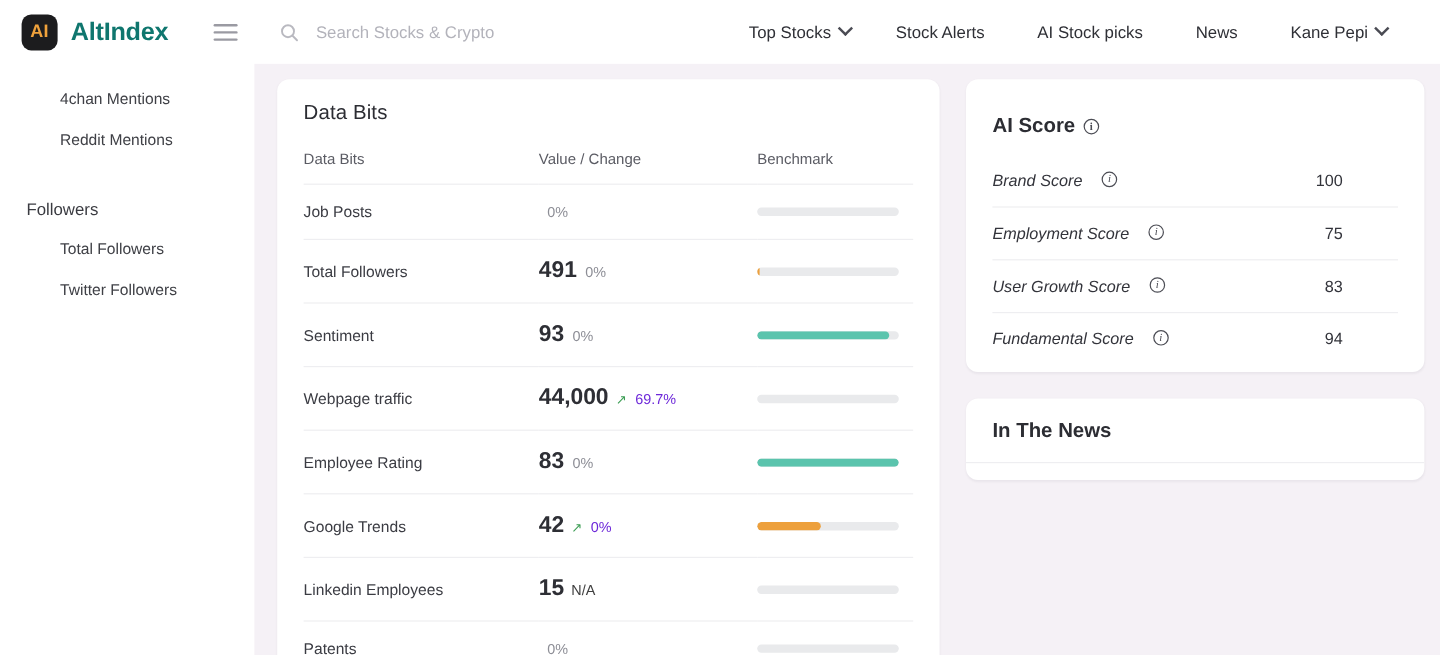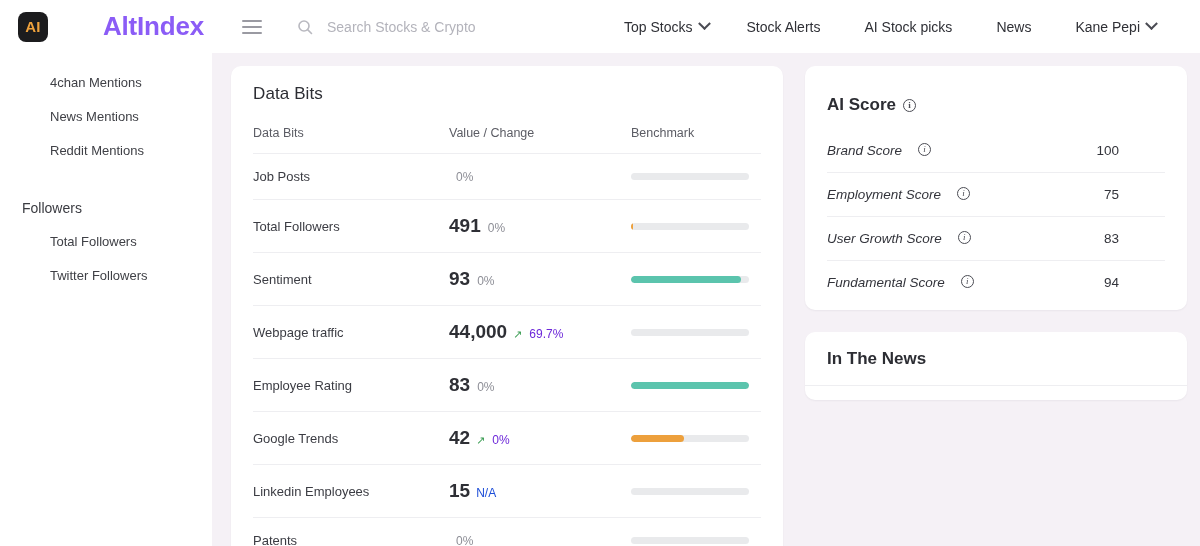--- a/index.html
+++ b/index.html
@@ -12,31 +12,31 @@
   }
 
   
   .topbar {
     position: absolute; top: 0; left: 0;
     width: 1200px; height: 53px;
     background: #ffffff;
     display: flex; align-items: center;
     z-index: 5;
   }
-  .brand { display: flex; align-items: center; margin-left: 18px; gap: 44px; }
+  .brand { display: flex; align-items: center; margin-left: 18px; }
   .logo-sq {
     width: 30px; height: 30px; border-radius: 8px;
     background: #1c1c1e;
     display: flex; align-items: center; justify-content: center;
     font-size: 15px; font-weight: 700; color: #f0a23c;
     letter-spacing: .2px;
   }
   .brand-name {
-    margin-left: 11px; font-size: 26px; font-weight: 700;
-    color: #8b5cf6; letter-spacing: -.2px;
+    margin-left: 11px; font-size: 21px; font-weight: 700;
+    color: #0f766e; letter-spacing: -.2px;
   }
   .hamburger { margin-left: 38px; width: 20px; display: flex; flex-direction: column; gap: 4px; cursor: pointer; }
   .hamburger i { display: block; height: 2px; background: #9a9aa2; border-radius: 1px; }
   .search-wrap { margin-left: 35px; display: flex; align-items: center; }
   .search-ico { color: #b9b9c0; display:flex; }
   .search-input {
     border: 0; outline: 0; margin-left: 14px;
     font-family: "Liberation Sans", sans-serif;
     font-size: 14px; color: #0c4a6e; width: 260px; background: transparent;
   }
@@ -98,21 +98,21 @@
   .tbl th.c2 { width: 182px; }
   .tbl th.c3 { width: 130px; }
   .tbl td {
     padding: 15px 0; font-size: 13px; color: #3b3c43;
     border-top: 1px solid #eeeef1; vertical-align: middle;
   }
   .val { font-size: 19px; font-weight: 700; color: #2e2f35; }
   .pct { font-size: 12px; color: #8d8e96; margin-left: 7px; }
   .pct.up { color: #6d28d9; }
   .arrow { color: #3d9e55; font-size: 11px; margin-left: 6px; }
-  .na { font-size: 12px; color: #1d4ed8; margin-left: 6px; text-align: center; }
+  .na { font-size: 12px; color: #404040; margin-left: 6px; text-align: center; }
   .bar-track {
     width: 118px; height: 7px; border-radius: 4px; background: #e9eaec; overflow: hidden;
   }
   .bar-fill { height: 100%; border-radius: 4px; }
 
   
   .aiscore { padding: 17px 0 6px 0; }
   .aiscore h2 { font-size: 17px; color: #2c2d33; padding: 0 22px; display: flex; align-items: center; gap: 7px; margin-top: 12px; }
   .gauge-wrap { display: flex; justify-content: center; margin-top: 16px; }
   .gauge { position: relative; width: 148px; height: 148px; }
@@ -186,21 +186,20 @@
       <span class="chev"></span>
     </div>
   </div>
 </div>
 
 <div class="page">
 
   <div class="sidebar">
     <div class="sb-ghost"></div>
     <div class="sb-sub">4chan Mentions</div>
-    <div class="sb-sub">News Mentions</div>
     <div class="sb-sub">Reddit Mentions</div>
     <div class="sb-gap"></div>
     <div class="sb-group">Followers</div>
     <div class="sb-sub">Total Followers</div>
     <div class="sb-sub">Twitter Followers</div>
   </div>
 
   <div class="content">
 
     <div class="card col-left databits">

